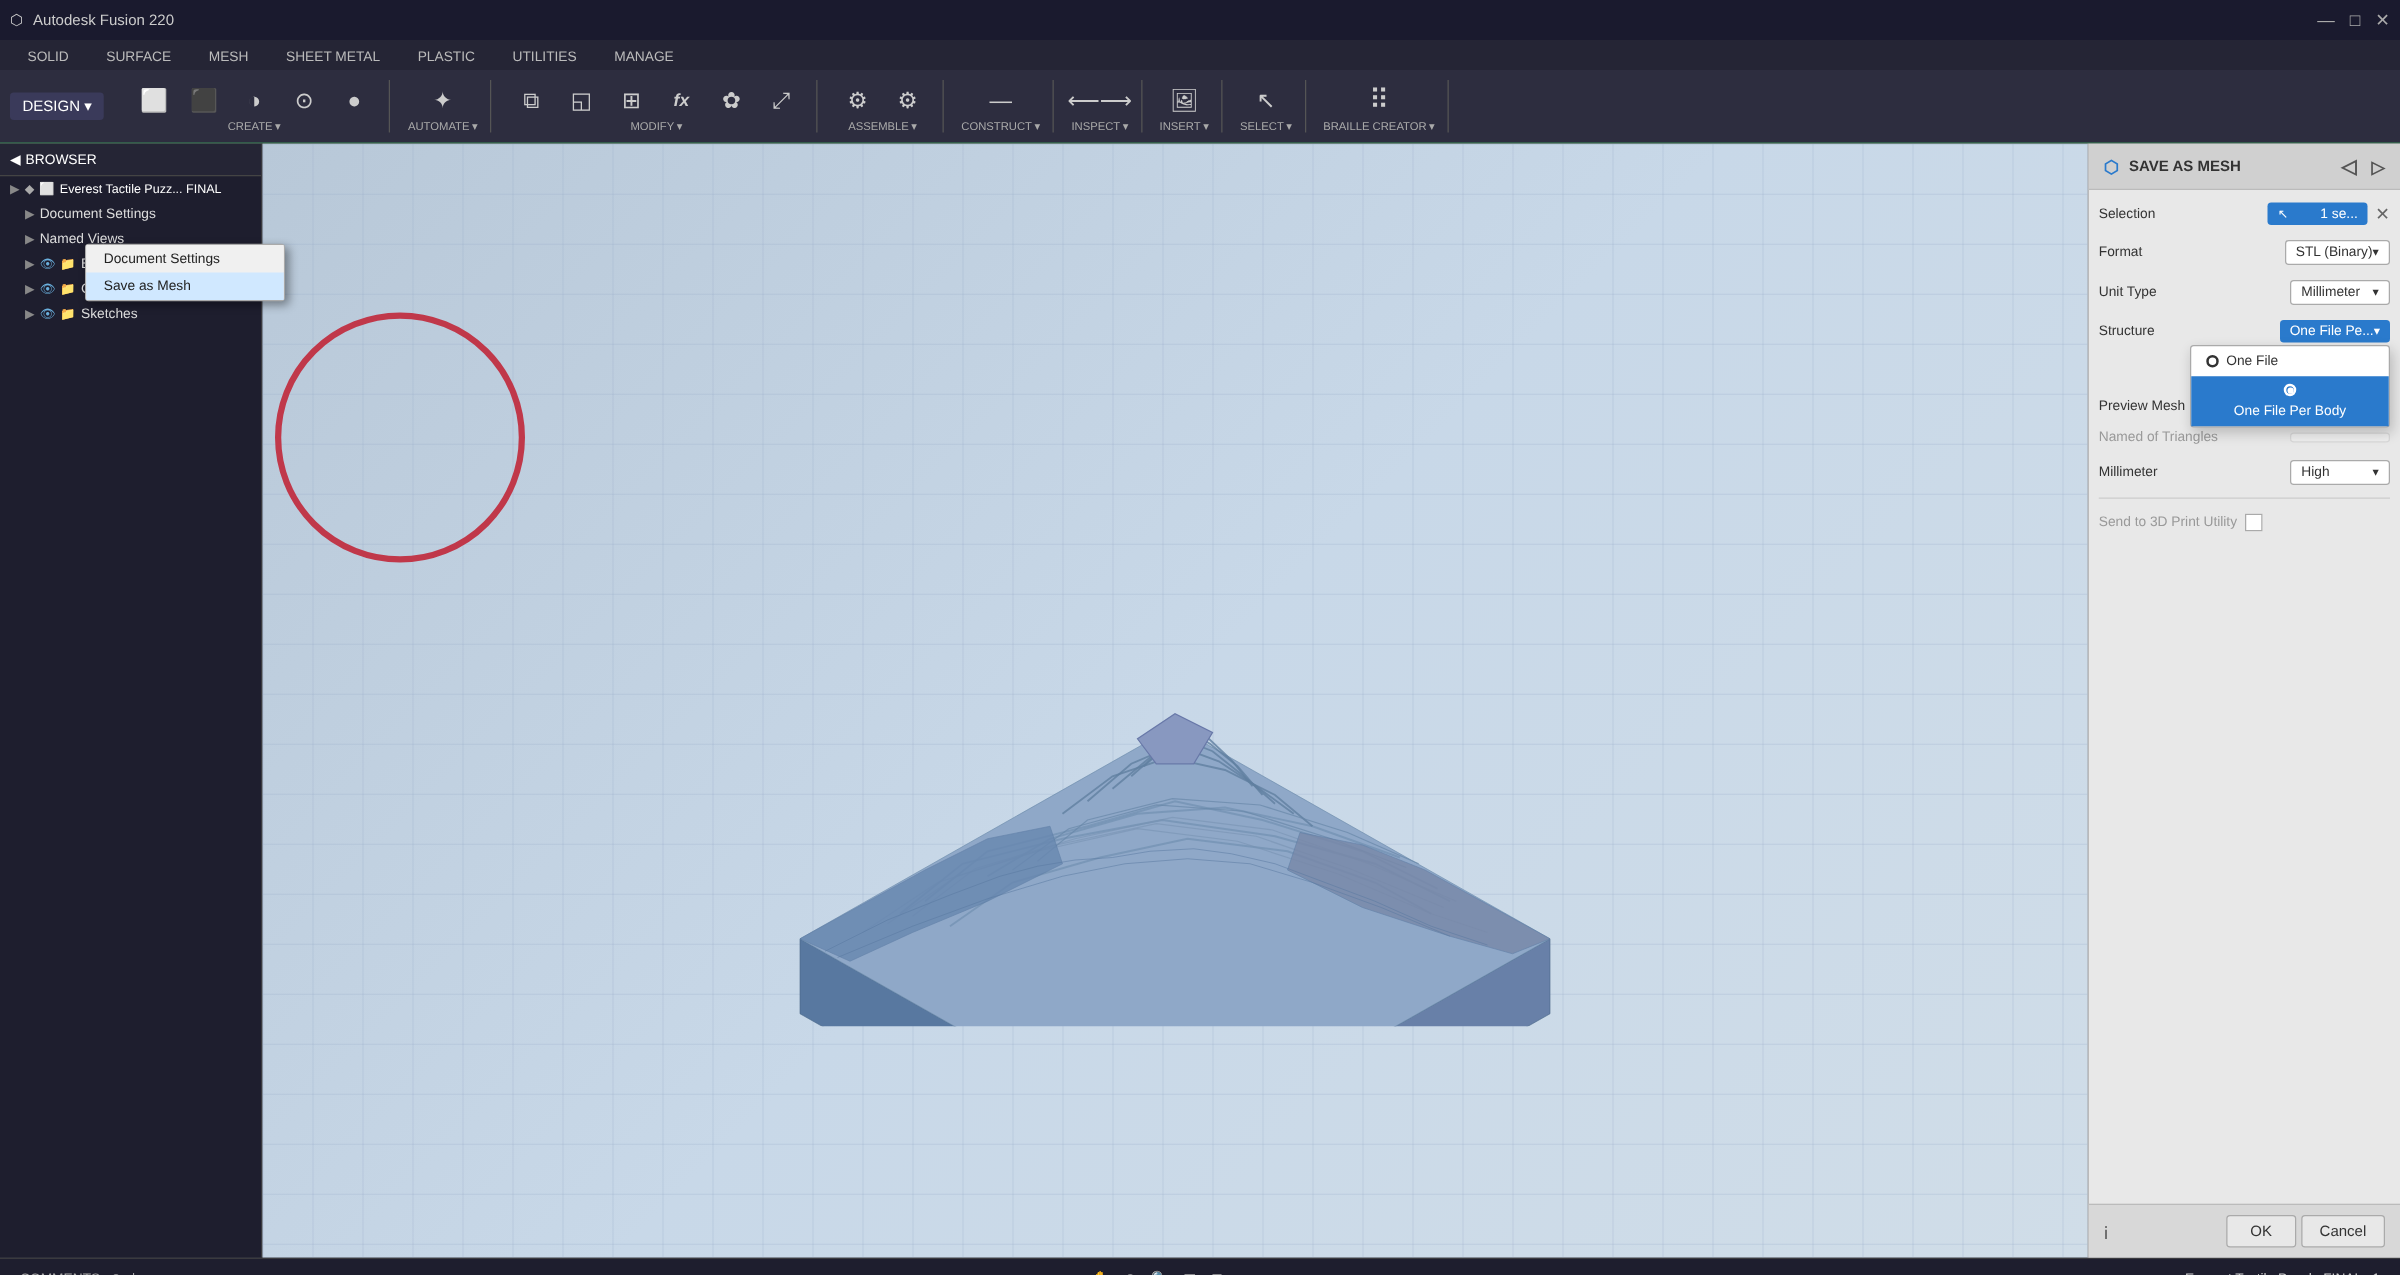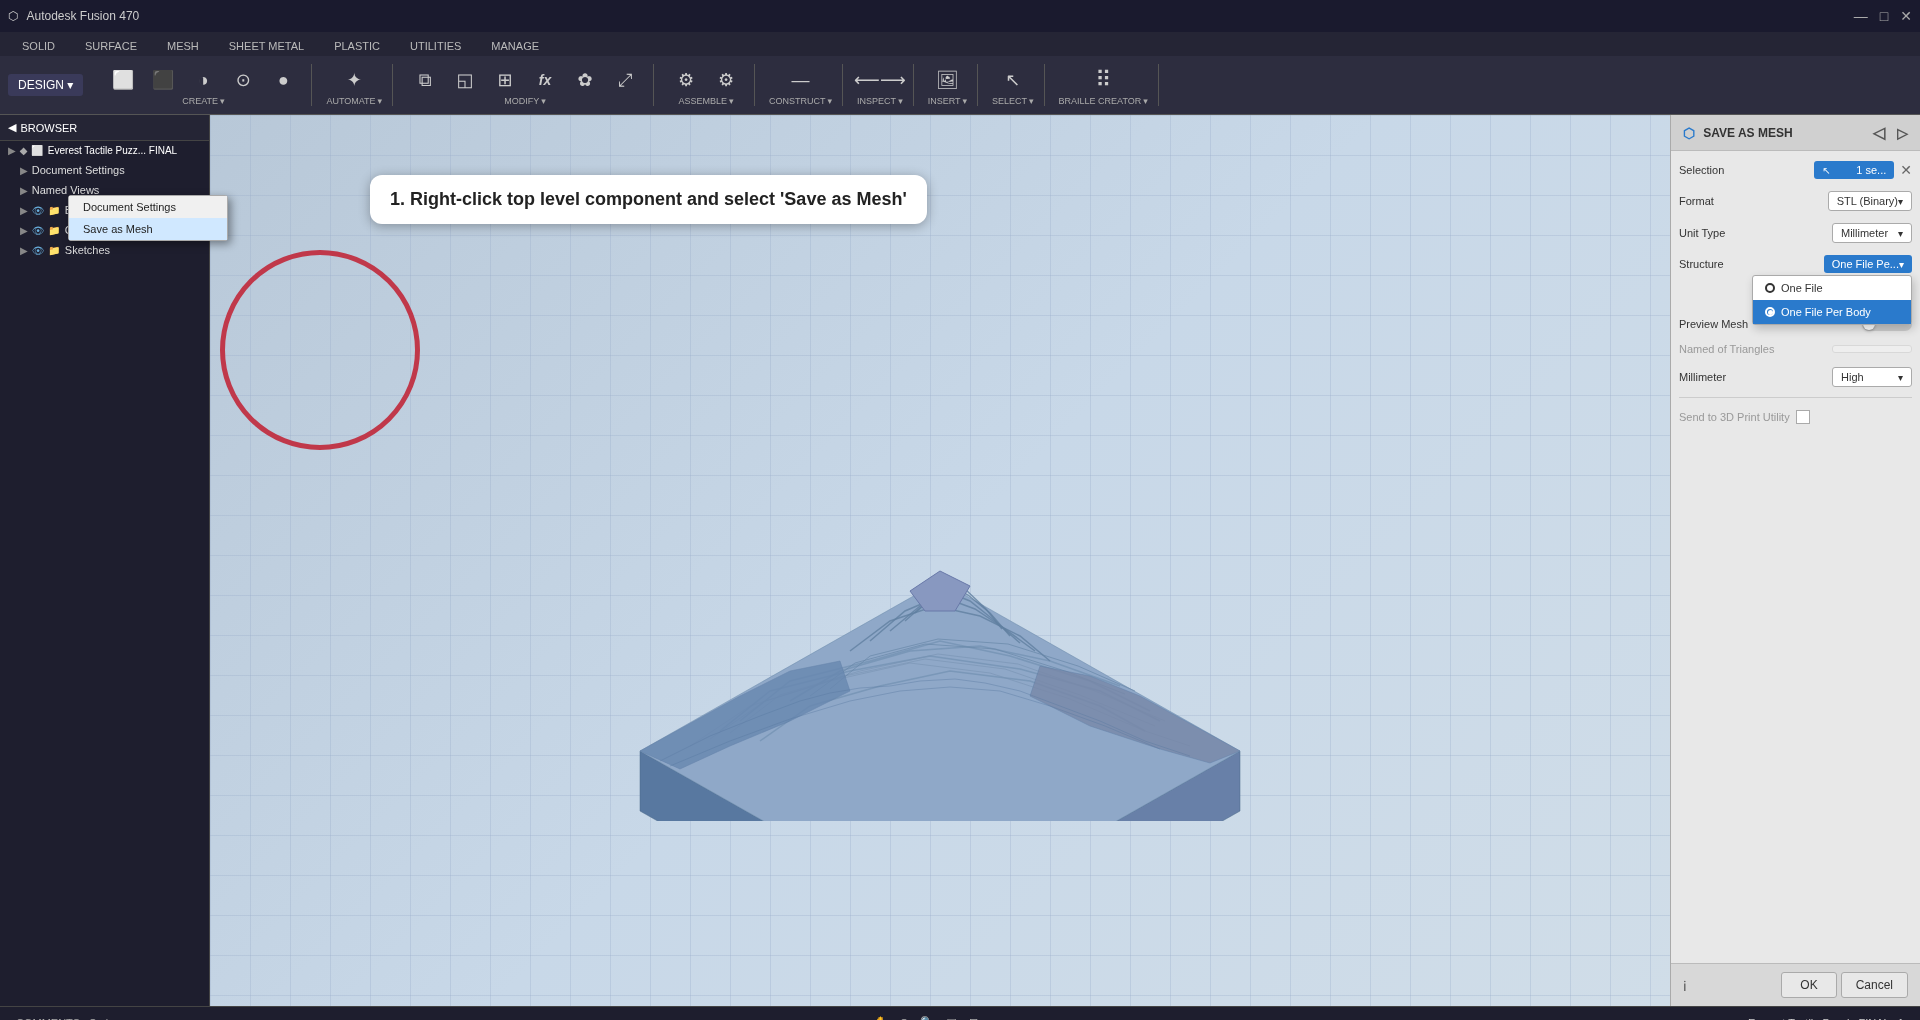--- a/index.html
+++ b/index.html
@@ -299,21 +299,21 @@
     }
     .dropdown-option {
       padding: 6px 12px;
       font-size: 11px;
       color: #333;
       cursor: pointer;
       display: flex;
       align-items: center;
       gap: 6px;
     }
-    .dropdown-option.selected { background: #2a7acc; color: white; }
+    .dropdown-option.selected { background: #2a7acc; color: white; flex-direction: column; }
     .radio-dot { 
       width: 10px; height: 10px; border-radius: 50%; 
       border: 2px solid currentColor;
       display: flex; align-items: center; justify-content: center;
     }
     .radio-dot.filled::after {
       content: '';
       width: 5px; height: 5px;
       background: currentColor;
       border-radius: 50%;
@@ -392,21 +392,21 @@
     
     .field-label.disabled { color: #999; }
     .field-value.disabled { opacity: 0.5; }
   </style>
 </head>
 <body>
 
 <div id="titlebar">
   <div class="left">
     <span>⬡</span>
-    <span>Autodesk Fusion 470</span>
+    <span>Autodesk Fusion 220</span>
   </div>
   <div class="right">
     <span class="win-btn">—</span>
     <span class="win-btn">□</span>
     <span class="win-btn">✕</span>
   </div>
 </div>
 
 <div id="toolbar">
   <div id="toolbar-tabs">
@@ -672,23 +672,20 @@
       <line x1="270" y1="165" x2="160" y2="215" stroke="#c0384a" stroke-width="3" marker-end="url(#arrowhead)"></line>
 
       <line x1="1130" y1="520" x2="1300" y2="415" stroke="#c0384a" stroke-width="3"></line>
       <defs>
         <marker id="arrowhead" markerWidth="10" markerHeight="7" refX="10" refY="3.5" orient="auto">
           <polygon points="0 0, 10 3.5, 0 7" fill="#c0384a"></polygon>
         </marker>
       </defs>
     </svg>
 
-    <div id="callout1">
-      <span>1. Right-click top level component and select 'Save as Mesh'</span>
-    </div>
 
   </div>
 
   <div id="right-panel">
     <div id="panel-header">
       <span class="icon">⬡</span>
       <span>SAVE AS MESH</span>
       <span style="margin-left:auto;cursor:pointer;font-size:16px;color:#555;">◁</span>
       <span style="cursor:pointer;font-size:14px;color:#555;margin-left:4px;">▷</span>
     </div>

